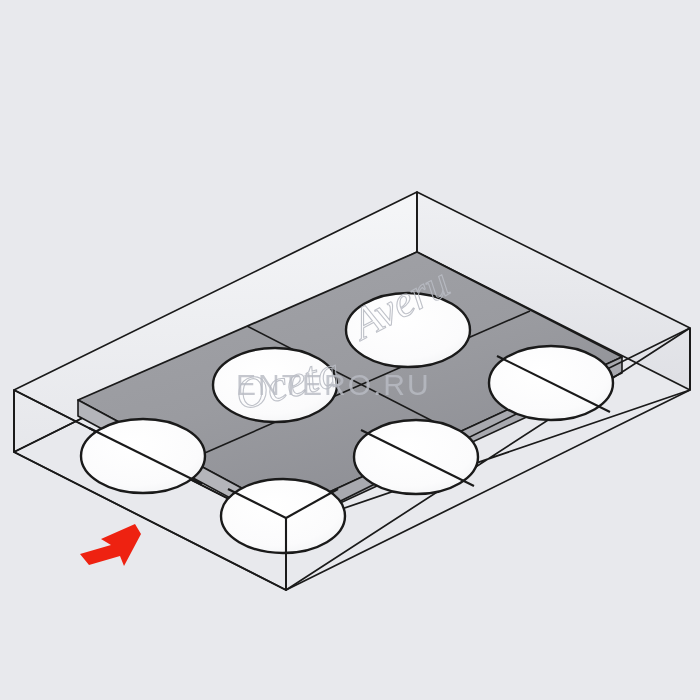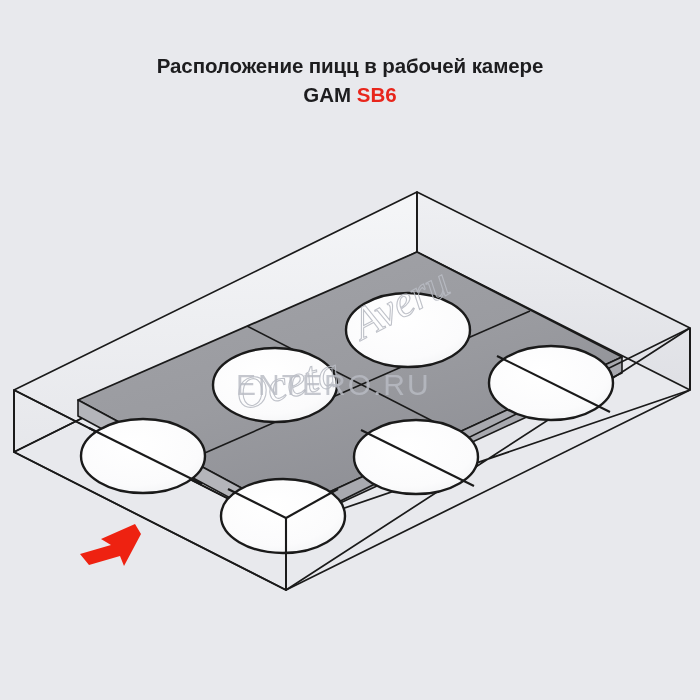--- a/index.html
+++ b/index.html
@@ -68,24 +68,20 @@
     stroke: #b9bcc4;
     stroke-width: 1.1;
     opacity: 0.9;
   }
 </style>
 </head>
 <body style="background: rgb(232, 233, 237);">
 
 <div id="stage">
 
-  <div class="title-block">
-    <span class="title-line1">Расположение пицц в рабочей камере</span>
-    <span class="title-line2"><span>GAM </span><span class="model-code">SB6</span></span>
-  </div>
 
   <svg class="drawing" viewBox="0 0 700 700">
     <defs>
       <linearGradient id="floorGrad" x1="0" y1="0" x2="0.6" y2="1">
         <stop offset="0%" stop-color="#a3a4a9"></stop>
         <stop offset="55%" stop-color="#9a9ba0"></stop>
         <stop offset="100%" stop-color="#8d8e94"></stop>
       </linearGradient>
       <linearGradient id="wallFarGrad" x1="0" y1="0" x2="0" y2="1">
         <stop offset="0%" stop-color="#f5f6f8"></stop>

